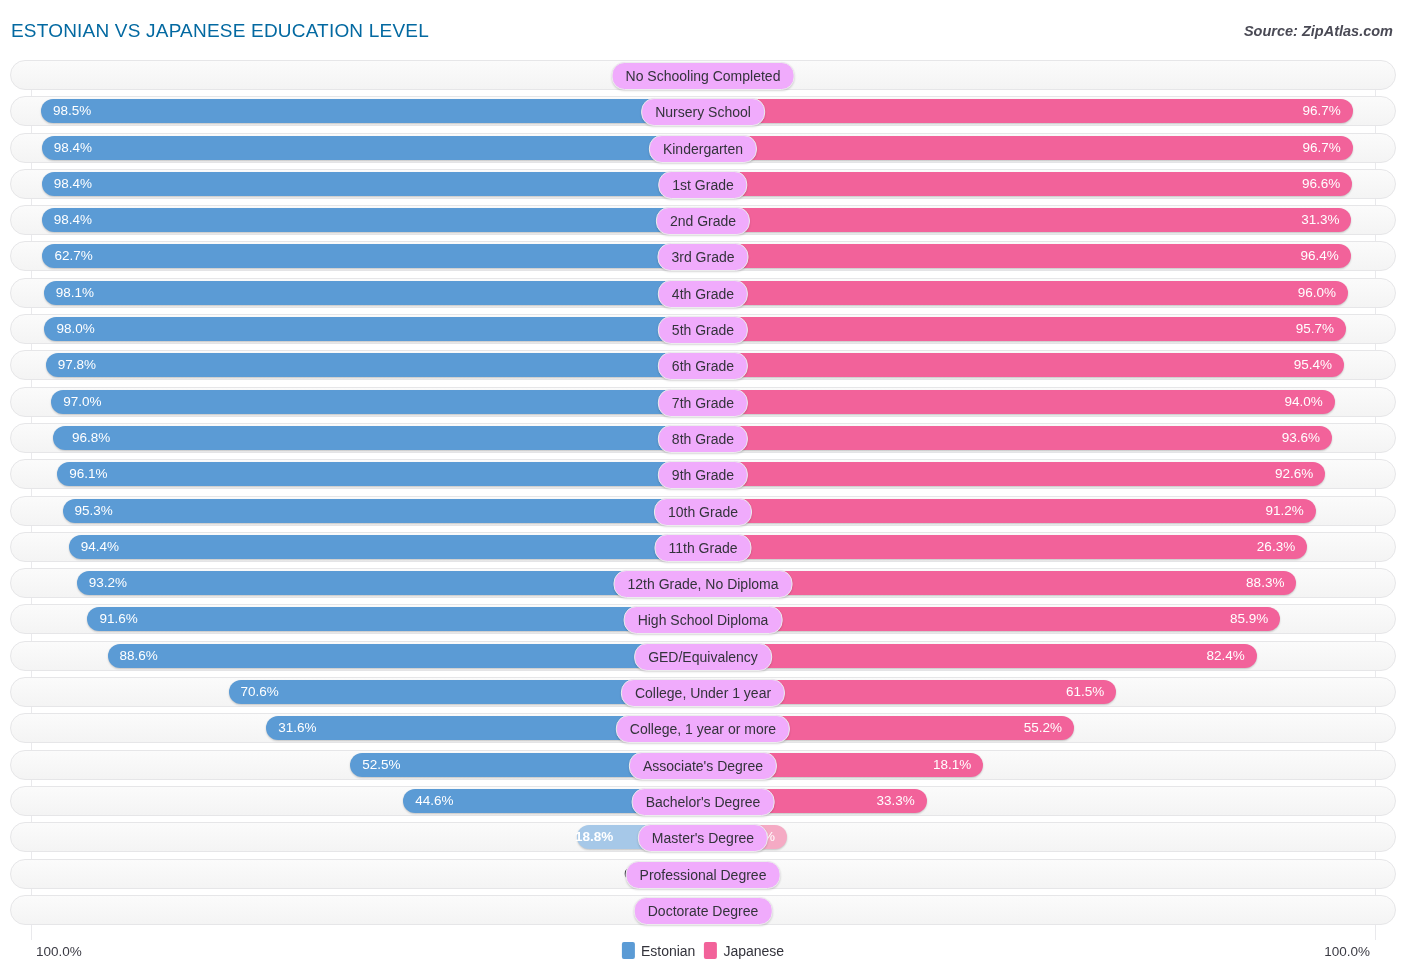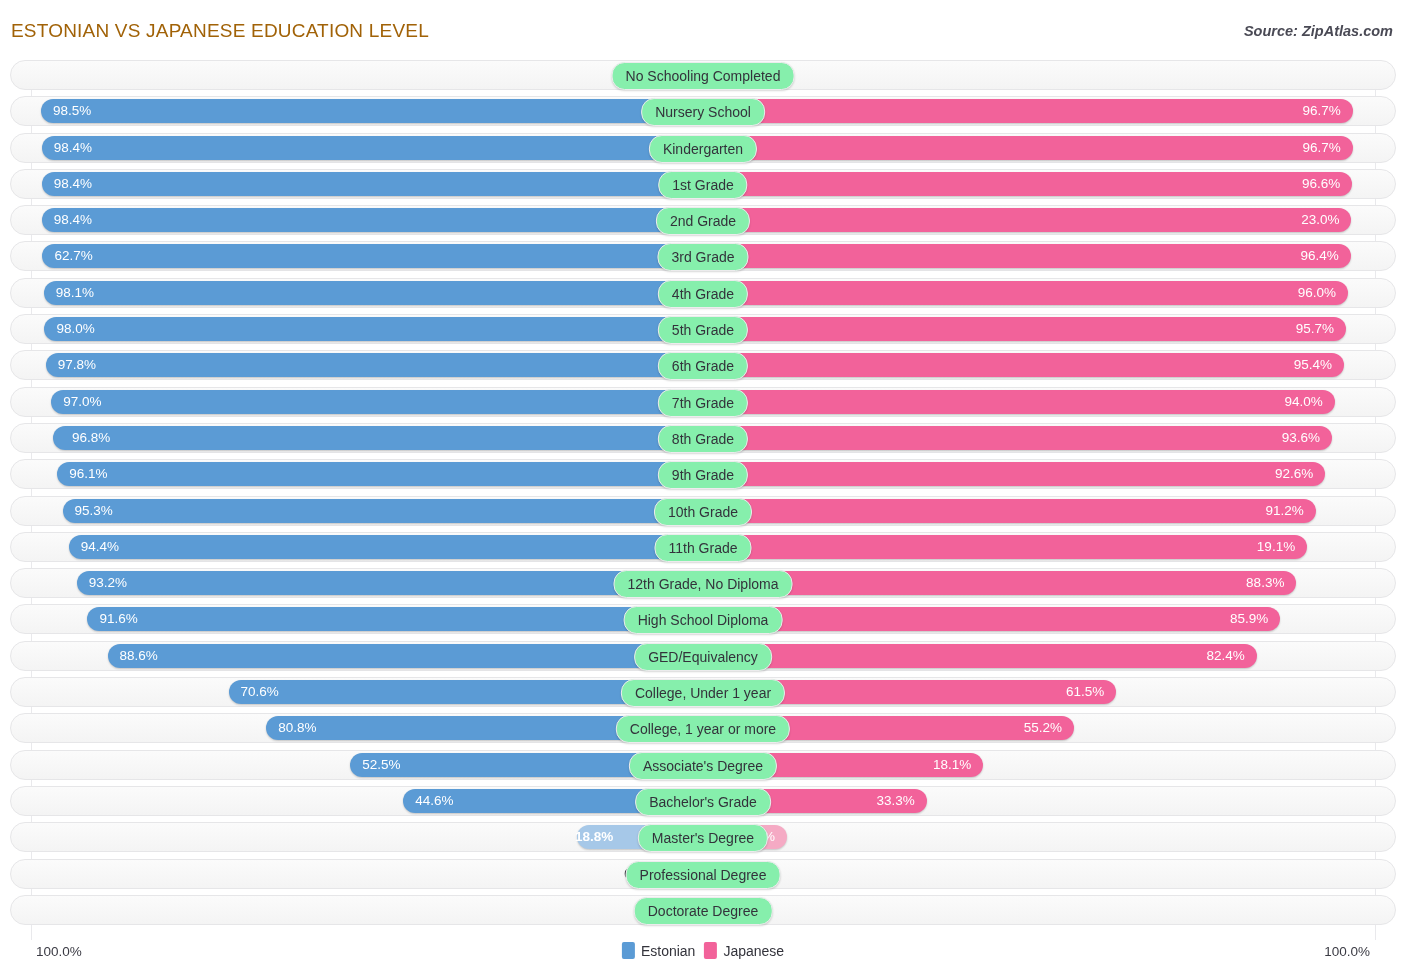--- a/index.html
+++ b/index.html
@@ -9,21 +9,21 @@
     font-family:"Liberation Sans","DejaVu Sans",sans-serif;
     overflow:hidden;
     position:relative;
   }
   
   #header{
     position:absolute;left:0;top:0;width:1406px;height:60px;
   }
   #chart-title{
     position:absolute;left:11px;top:20px;
-    font-size:19px;letter-spacing:.2px;color:#a16207;font-weight:400;
+    font-size:19px;letter-spacing:.2px;color:#0369a1;font-weight:400;
     white-space:nowrap;
   }
   #source-label{
     position:absolute;right:13px;top:23px;
     font-size:14.5px;font-style:italic;font-weight:bold;color:#4a4a55;
     white-space:nowrap;
   }
   
   #plot{
     position:absolute;left:0;top:60px;width:1406px;height:880px;
@@ -57,21 +57,21 @@
   }
   .val.inside{color:#ffffff;}
   .val.outside{color:#3b3b44;}
   .val.left{text-align:center;}
   .val.right{}
   .cat{
     position:absolute;left:50%;top:2px;
     transform:translateX(-50%);
     height:26px;line-height:26px;
     padding:0 13px;
-    background:#86efac;
+    background:#f0abfc;
     border:1px solid #ececed;
     border-radius:13px;
     font-size:14px;color:#33333b;
     white-space:nowrap;
     box-shadow:0 1px 2px rgba(0,0,0,.16);
     z-index:4;
   }
   
   #footer{
     position:absolute;left:0;top:938px;width:1406px;height:37px;
@@ -132,21 +132,21 @@
         <div class="bar right" style="width: 649.152px; background: rgb(242, 98, 154);"></div>
         <div class="val left inside" style="left: 53.752px;">98.4%</div>
         <div class="val right inside" style="right: 65.848px;">96.6%</div>
         <div class="cat">1st Grade</div>
       </div>
       <div class="row">
         <div class="track"></div>
         <div class="bar left" style="width: 661.248px; background: rgb(91, 155, 213);"></div>
         <div class="bar right" style="width: 648.48px; background: rgb(242, 98, 154);"></div>
         <div class="val left inside" style="left: 53.752px;">98.4%</div>
-        <div class="val right inside" style="right: 66.52px;">23.0%</div>
+        <div class="val right inside" style="right: 66.52px;">31.3%</div>
         <div class="cat">2nd Grade</div>
       </div>
       <div class="row">
         <div class="track"></div>
         <div class="bar left" style="width: 660.576px; background: rgb(91, 155, 213);"></div>
         <div class="bar right" style="width: 647.808px; background: rgb(242, 98, 154);"></div>
         <div class="val left inside" style="left: 54.424px;">62.7%</div>
         <div class="val right inside" style="right: 67.192px;">96.4%</div>
         <div class="cat">3rd Grade</div>
       </div>
@@ -204,21 +204,21 @@
         <div class="bar right" style="width: 612.864px; background: rgb(242, 98, 154);"></div>
         <div class="val left inside" style="left: 74.584px;">95.3%</div>
         <div class="val right inside" style="right: 102.136px;">91.2%</div>
         <div class="cat">10th Grade</div>
       </div>
       <div class="row">
         <div class="track"></div>
         <div class="bar left" style="width: 634.368px; background: rgb(91, 155, 213);"></div>
         <div class="bar right" style="width: 604.128px; background: rgb(242, 98, 154);"></div>
         <div class="val left inside" style="left: 80.632px;">94.4%</div>
-        <div class="val right inside" style="right: 110.872px;">19.1%</div>
+        <div class="val right inside" style="right: 110.872px;">26.3%</div>
         <div class="cat">11th Grade</div>
       </div>
       <div class="row">
         <div class="track"></div>
         <div class="bar left" style="width: 626.304px; background: rgb(91, 155, 213);"></div>
         <div class="bar right" style="width: 593.376px; background: rgb(242, 98, 154);"></div>
         <div class="val left inside" style="left: 88.696px;">93.2%</div>
         <div class="val right inside" style="right: 121.624px;">88.3%</div>
         <div class="cat">12th Grade, No Diploma</div>
       </div>
@@ -243,39 +243,39 @@
         <div class="bar left" style="width: 474.432px; background: rgb(91, 155, 213);"></div>
         <div class="bar right" style="width: 413.28px; background: rgb(242, 98, 154);"></div>
         <div class="val left inside" style="left: 240.568px;">70.6%</div>
         <div class="val right inside" style="right: 301.72px;">61.5%</div>
         <div class="cat">College, Under 1 year</div>
       </div>
       <div class="row">
         <div class="track"></div>
         <div class="bar left" style="width: 436.8px; background: rgb(91, 155, 213);"></div>
         <div class="bar right" style="width: 370.944px; background: rgb(242, 98, 154);"></div>
-        <div class="val left inside" style="left: 278.2px;">80.8%</div>
+        <div class="val left inside" style="left: 278.2px;">31.6%</div>
         <div class="val right inside" style="right: 344.056px;">55.2%</div>
         <div class="cat">College, 1 year or more</div>
       </div>
       <div class="row">
         <div class="track"></div>
         <div class="bar left" style="width: 352.8px; background: rgb(91, 155, 213);"></div>
         <div class="bar right" style="width: 280.224px; background: rgb(242, 98, 154);"></div>
         <div class="val left inside" style="left: 362.2px;">52.5%</div>
         <div class="val right inside" style="right: 434.776px;">18.1%</div>
         <div class="cat">Associate's Degree</div>
       </div>
       <div class="row">
         <div class="track"></div>
         <div class="bar left" style="width: 299.712px; background: rgb(91, 155, 213);"></div>
         <div class="bar right" style="width: 223.776px; background: rgb(242, 98, 154);"></div>
         <div class="val left inside" style="left: 415.288px;">44.6%</div>
         <div class="val right inside" style="right: 491.224px;">33.3%</div>
-        <div class="cat">Bachelor's Grade</div>
+        <div class="cat">Bachelor's Degree</div>
       </div>
       <div class="row">
         <div class="track"></div>
         <div class="bar left" style="width: 126.336px; background: rgb(166, 200, 232);"></div>
         <div class="bar right" style="width: 84px; background: rgb(245, 170, 196);"></div>
         <div class="val left inside" style="left: 575px; font-weight: bold;">18.8%</div>
         <div class="val right inside" style="right: 631px;">12.5%</div>
         <div class="cat">Master's Degree</div>
       </div>
       <div class="row">

